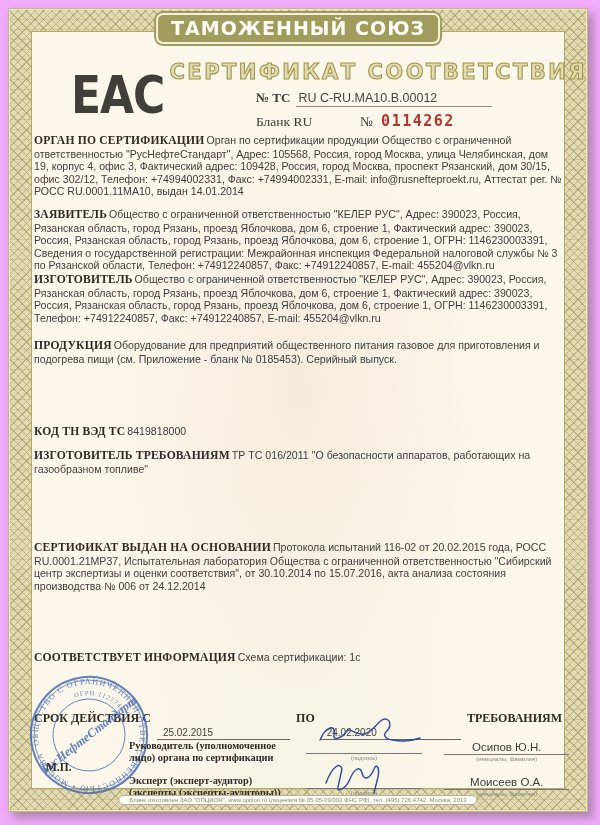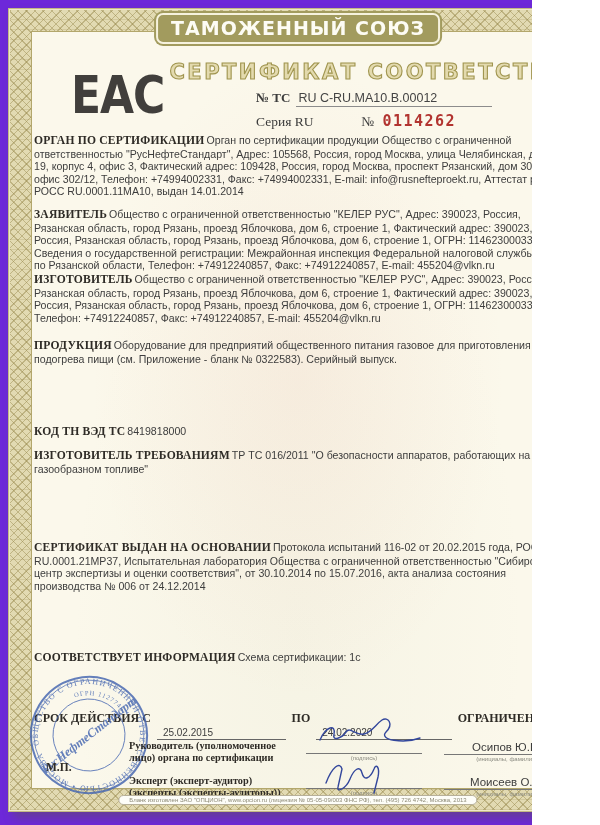--- a/index.html
+++ b/index.html
@@ -1,16 +1,16 @@
 <!DOCTYPE html>
 <html><head>
 <meta charset="utf-8">
 <style>
   html,body{margin:0;padding:0;background:#ffffff;}
-  .stage{position:relative;width:532px;height:825px;background:#6d28d9;overflow:hidden;
+  .stage{position:relative;width:600px;height:825px;background:#f0abfc;overflow:hidden;
          font-family:"Liberation Sans",sans-serif;}
   
   .page{position:absolute;left:8px;top:8px;width:578px;height:802px;background:#efe8c8;
         border:1px solid #c3b984;box-shadow:5px 6px 9px rgba(90,85,70,.45);}
   
   .band{position:absolute;inset:1px;
         background:
           repeating-linear-gradient(45deg, rgba(148,133,72,.45) 0 1px, transparent 1px 6px),
           repeating-linear-gradient(-45deg, rgba(148,133,72,.45) 0 1px, transparent 1px 6px),
           repeating-linear-gradient(0deg, rgba(148,133,72,.20) 0 1px, transparent 1px 10px),
@@ -81,54 +81,54 @@
     <div class="inner"></div>
 
     <div class="banner">ТАМОЖЕННЫЙ СОЮЗ</div>
     <div class="title">СЕРТИФИКАТ СООТВЕТСТВИЯ</div>
     <div class="eac">ЕАС</div>
 
     <div class="certno">
       <span class="lbl">№ ТС</span><span class="numline">RU C-RU.MA10.B.00012</span>
     </div>
     <div class="series">
-      <span class="lbl">Серия RU</span><span class="nosign">№</span><span class="rednum">0114262</span>
+      <span class="lbl">Бланк RU</span><span class="nosign">№</span><span class="rednum">0114262</span>
     </div>
 
     <p class="sec" style="top:125px">
       <span class="lbl">ОРГАН ПО СЕРТИФИКАЦИИ</span><span class="val">Орган по сертификации продукции Общество с ограниченной ответственностью "РусНефтеСтандарт", Адрес: 105568, Россия, город Москва, улица Челябинская, дом 19, корпус 4, офис 3, Фактический адрес: 109428, Россия, город Москва, проспект Рязанский, дом 30/15, офис 302/12, Телефон: +74994002331, Факс: +74994002331, E-mail: info@rusnefteproekt.ru, Аттестат рег. № РОСС RU.0001.11МА10, выдан 14.01.2014</span>
     </p>
     <p class="sec" style="top:199px">
       <span class="lbl">ЗАЯВИТЕЛЬ</span><span class="val">Общество с ограниченной ответственностью "КЕЛЕР РУС", Адрес: 390023, Россия, Рязанская область, город Рязань, проезд Яблочкова, дом 6, строение 1, Фактический адрес: 390023, Россия, Рязанская область, город Рязань, проезд Яблочкова, дом 6, строение 1, ОГРН: 1146230003391, Сведения о государственной регистрации: Межрайонная инспекция Федеральной налоговой службы № 3 по Рязанской области, Телефон: +74912240857, Факс: +74912240857, E-mail: 455204@vlkn.ru</span>
     </p>
     <p class="sec" style="top:264px">
       <span class="lbl">ИЗГОТОВИТЕЛЬ</span><span class="val">Общество с ограниченной ответственностью "КЕЛЕР РУС", Адрес: 390023, Россия, Рязанская область, город Рязань, проезд Яблочкова, дом 6, строение 1, Фактический адрес: 390023, Россия, Рязанская область, город Рязань, проезд Яблочкова, дом 6, строение 1, ОГРН: 1146230003391, Телефон: +74912240857, Факс: +74912240857, E-mail: 455204@vlkn.ru</span>
     </p>
     <p class="sec" style="top:330px">
-      <span class="lbl">ПРОДУКЦИЯ</span><span class="val">Оборудование для предприятий общественного питания газовое для приготовления и подогрева пищи (см. Приложение - бланк № 0322583). Серийный выпуск.</span>
+      <span class="lbl">ПРОДУКЦИЯ</span><span class="val">Оборудование для предприятий общественного питания газовое для приготовления и подогрева пищи (см. Приложение - бланк № 0185453). Серийный выпуск.</span>
     </p>
     <p class="sec" style="top:416px">
       <span class="lbl">КОД ТН ВЭД ТС</span><span class="val">8419818000</span>
     </p>
     <p class="sec" style="top:440px">
       <span class="lbl">ИЗГОТОВИТЕЛЬ ТРЕБОВАНИЯМ</span><span class="val">ТР ТС 016/2011 "О безопасности аппаратов, работающих на газообразном топливе"</span>
     </p>
     <p class="sec" style="top:532px">
       <span class="lbl">СЕРТИФИКАТ ВЫДАН НА ОСНОВАНИИ</span><span class="val">Протокола испытаний 116-02 от 20.02.2015 года, РОСС RU.0001.21МР37, Испытательная лаборатория Общества с ограниченной ответственностью "Сибирский центр экспертизы и оценки соответствия", от 30.10.2014 по 15.07.2016, акта анализа состояния производства № 006 от 24.12.2014</span>
     </p>
     <p class="sec" style="top:642px">
       <span class="lbl">СООТВЕТСТВУЕТ ИНФОРМАЦИЯ</span><span class="val">Схема сертификации: 1с</span>
     </p>
 
     <div class="validity">
       <b>СРОК ДЕЙСТВИЯ С</b>
       <span class="dateline dl1">25.02.2015</span>
       <b>ПО</b>
       <span class="dateline dl2">24.02.2020</span>
-      <b>ОГРАНИЧЕННОЙ</b>
+      <b>ТРЕБОВАНИЯМ</b>
     </div>
 
     <svg class="stamp" width="124" height="124" viewBox="0 0 124 124">
       <defs>
         <path id="ringPath" d="M 62,62 m -51,0 a 51,51 0 1,1 102,0 a 51,51 0 1,1 -102,0"></path>
         <path id="ogrnPath" d="M 62,62 m -40,0 a 40,40 0 1,1 80,0 a 40,40 0 1,1 -80,0"></path>
       </defs>
       <circle cx="62" cy="62" r="58" fill="none" stroke="#4a6ab2" stroke-width="2"></circle>
       <circle cx="62" cy="62" r="55" fill="none" stroke="#4a6ab2" stroke-width="0.8"></circle>
       <circle cx="62" cy="62" r="36" fill="none" stroke="#4a6ab2" stroke-width="0.9"></circle>

